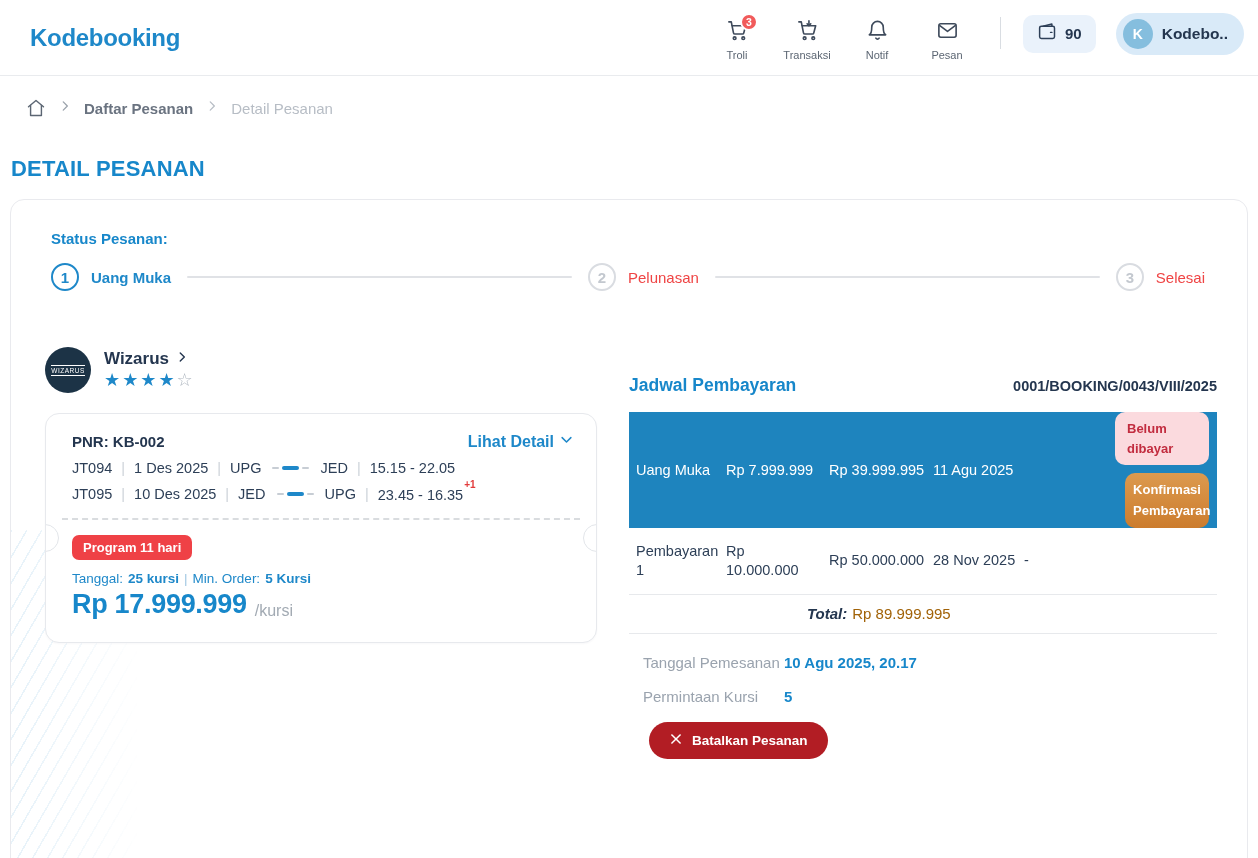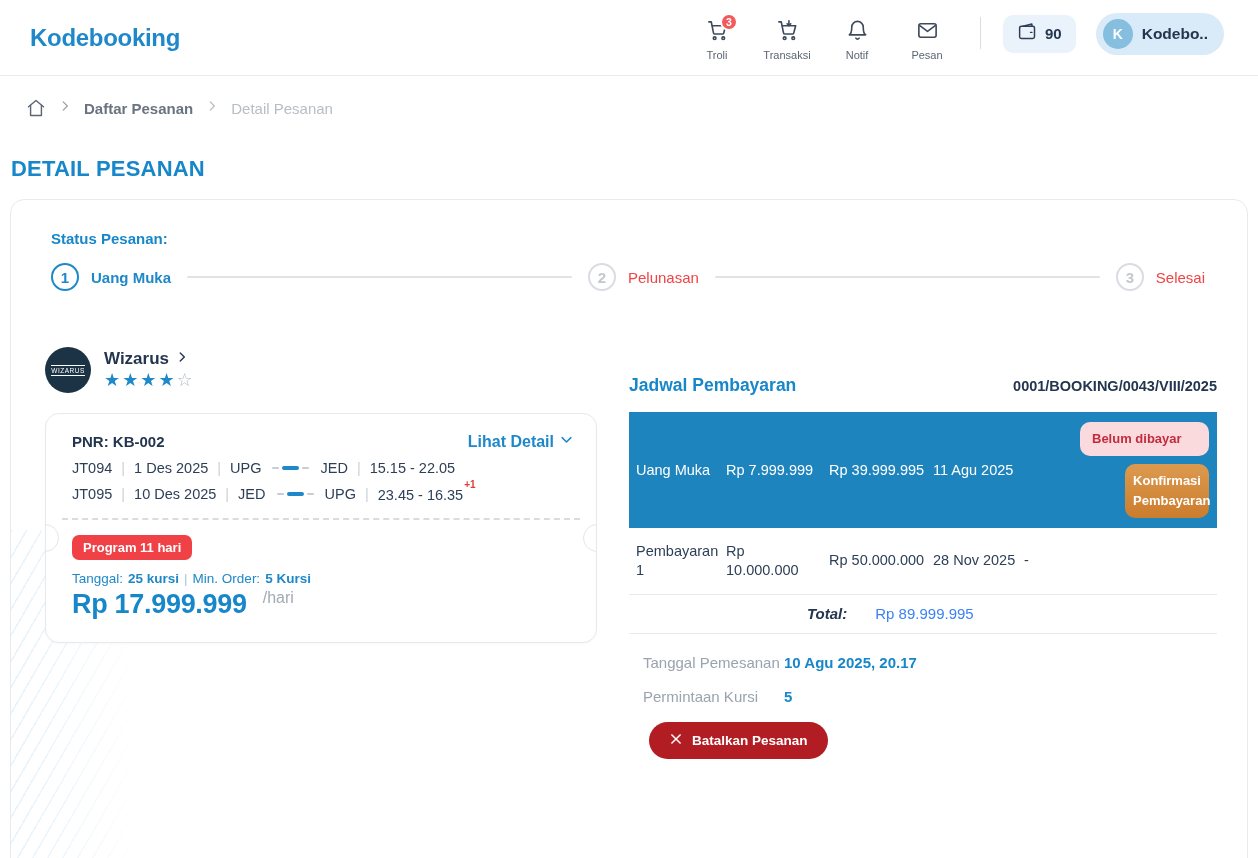--- a/index.html
+++ b/index.html
@@ -1,21 +1,21 @@
 <!DOCTYPE html>
 <html><head>
 <meta charset="utf-8">
 <style>
   * { box-sizing: border-box; margin: 0; padding: 0; }
   html,body { width:1258px; height:858px; overflow:hidden; background:#fff;
     font-family:"Liberation Sans","DejaVu Sans",sans-serif; color:#24364f; }
 
   
   .header { height:76px; display:flex; align-items:center; justify-content:space-between;
-    padding:0 34px 0 30px; border-bottom:1px solid #e9ebee; background:#fff; }
+    padding:0 14px 0 30px; border-bottom:1px solid #e9ebee; background:#fff; }
   .brand { font-size:24px; font-weight:800; color:#1e88c9; letter-spacing:-0.3px; cursor:pointer; }
   .header-right { display:flex; align-items:center; gap:8px; }
   .nav-item { width:62px; display:flex; flex-direction:column; align-items:center; gap:3px;
     cursor:pointer; position:relative; padding-top:4px; }
   .nav-item svg { stroke:#3e4a5b; }
   .nav-label { font-size:11px; color:#5c6673; }
   .nav-badge { position:absolute; top:-2px; left:34px; min-width:18px; height:18px; border-radius:9px;
     background:#f15b5b; color:#fff; font-size:10.5px; font-weight:700; display:flex;
     align-items:center; justify-content:center; padding:0 4px; border:2px solid #fff; }
   .v-divider { width:1px; height:32px; background:#d9dde2; margin:0 14px 10px 14px; }
@@ -86,47 +86,47 @@
   .route-icon i { display:block; border-radius:2px; }
   .route-icon .g { width:7px; height:2px; background:#c7cdd4; }
   .route-icon .b { width:17px; height:3.5px; background:#1e88c9; }
   .plus-day { color:#e23b3b; font-size:10px; font-weight:700; vertical-align:super; margin-left:1px; position:relative; top:-6px; }
   .dash-divider { border:none; border-top:2px dashed #d9dcdf; margin:15px -6px 15px -10px; }
   .program-badge { display:inline-block; background:#ef4146; color:#fff; font-size:13px; font-weight:700;
     border-radius:7px; padding:5px 11px; }
   .avail-line { margin-top:11px; font-size:13.5px; color:#1e88c9; display:flex; gap:5px; align-items:center; }
   .avail-line b { font-weight:700; }
   .avail-line .sep { color:#9fc6e2; }
-  .price-line { margin-top:3px; display:flex; align-items:flex-start; gap:16px; }
+  .price-line { margin-top:3px; display:flex; align-items:flex-end; gap:8px; }
   .price { font-size:27px; font-weight:800; color:#1787ca; letter-spacing:-0.3px; }
   .price-unit { font-size:16px; font-weight:500; color:#a2aab3; }
 
   
   .pay-head { display:flex; align-items:center; justify-content:space-between; }
   .pay-title { font-size:17.5px; font-weight:700; color:#1787ca; }
   .booking-code { font-size:14.5px; font-weight:600; color:#24364f; }
 
   .pay-table { margin-top:16px; }
   .t-row { display:grid; grid-template-columns:90px 103px 104px 91px 1fr; padding-left:7px; align-items:center; }
   .t-header { padding-top:8px; padding-bottom:10px; }
   .t-header .t-cell { font-size:15px; font-weight:600; color:#2d3f57; line-height:1.35; }
   .t-cell { font-size:14.5px; line-height:1.3; padding-right:8px; }
 
   .row-highlight { background:#1e84be; color:#fff; min-height:116px; }
   .row-highlight .t-cell { color:#fff; }
   .status-cell { display:flex; flex-direction:column; gap:8px; align-items:flex-end; padding-right:8px; }
   .badge-unpaid { background:#fbdade; color:#c22c3f; font-size:13px; font-weight:700; border-radius:10px;
-    padding:7px 12px; width:129px; line-height:1.5; }
+    padding:7px 12px; width:94px; line-height:1.5; }
   .btn-confirm { background:linear-gradient(180deg,#dc9a4f,#cc7c2d); color:#fff; font-size:13px; font-weight:600;
     border:none; border-radius:10px; padding:7px 8px; width:84px; line-height:1.55; text-align:center; cursor:pointer; }
 
   .row-plain { padding-top:14px; padding-bottom:14px; border-bottom:1px solid #e7e9ec; min-height:64px; color:#2d3f57; }
   .total-row { display:flex; align-items:center; padding:10px 0 11px 178px; border-bottom:1px solid #e7e9ec; }
   .total-label { font-size:15px; font-weight:700; color:#24364f;font-style:italic; }
-  .total-value { font-size:15px; color:#3b82f6; margin-left:28px; }
+  .total-value { font-size:15px; color:#a16207; margin-left:5px; }
 
   .info-rows { margin-top:20px; padding-left:14px; }
   .info-row { display:flex; margin-bottom:17px; align-items:baseline; }
   .info-label { width:141px; font-size:15px; color:#9aa3ae; }
   .info-value { font-size:15px; font-weight:700; color:#1787ca; }
 
   .btn-cancel { display:inline-flex; align-items:center; gap:9px; background:#b21d24; color:#fff;
     border:none; border-radius:19px; height:37px; padding:0 20px; margin:0 0 0 20px;
     font-size:13.5px; font-weight:600; cursor:pointer; font-family:inherit; }
 </style>
@@ -324,21 +324,21 @@
         <div class="avail-line">
           <span>Tanggal:</span>
           <b>25 kursi</b>
           <span class="sep">|</span>
           <span>Min. Order:</span>
           <b>5 Kursi</b>
         </div>
 
         <div class="price-line">
           <span class="price">Rp 17.999.999</span>
-          <span class="price-unit">/hari</span>
+          <span class="price-unit">/kursi</span>
         </div>
       </div>
     </div>
 
     <div class="col-right">
       <div class="pay-head">
         <span class="pay-title">Jadwal Pembayaran</span>
         <span class="booking-code">0001/BOOKING/0043/VIII/2025</span>
       </div>
 

